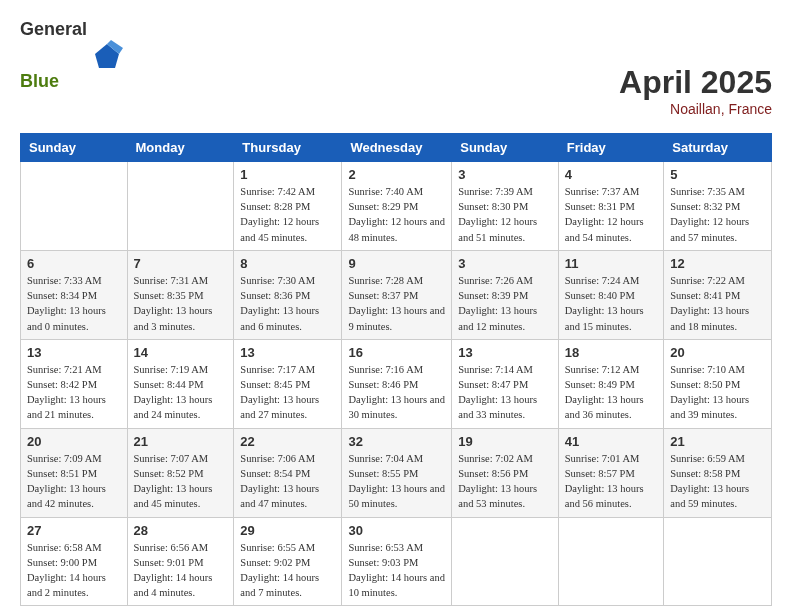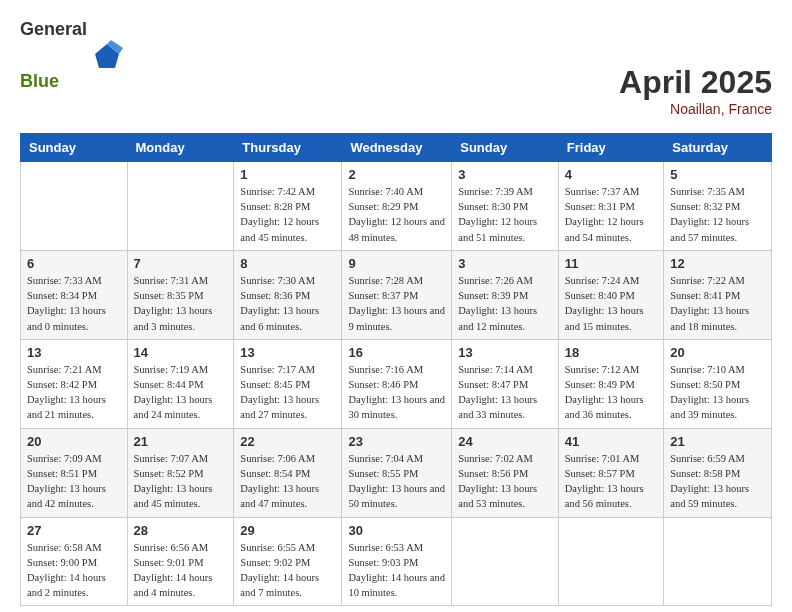--- a/index.html
+++ b/index.html
@@ -219,25 +219,25 @@
         </td>
         <td>
           <span class="day-num">21</span>
           <div class="day-info">Sunrise: 7:07 AM<br>Sunset: 8:52 PM<br>Daylight: 13 hours and 45 minutes.</div>
         </td>
         <td>
           <span class="day-num">22</span>
           <div class="day-info">Sunrise: 7:06 AM<br>Sunset: 8:54 PM<br>Daylight: 13 hours and 47 minutes.</div>
         </td>
         <td>
-          <span class="day-num">23</span>
+          <span class="day-num">32</span>
           <div class="day-info">Sunrise: 7:04 AM<br>Sunset: 8:55 PM<br>Daylight: 13 hours and 50 minutes.</div>
         </td>
         <td>
-          <span class="day-num">24</span>
+          <span class="day-num">19</span>
           <div class="day-info">Sunrise: 7:02 AM<br>Sunset: 8:56 PM<br>Daylight: 13 hours and 53 minutes.</div>
         </td>
         <td>
           <span class="day-num">41</span>
           <div class="day-info">Sunrise: 7:01 AM<br>Sunset: 8:57 PM<br>Daylight: 13 hours and 56 minutes.</div>
         </td>
         <td>
           <span class="day-num">21</span>
           <div class="day-info">Sunrise: 6:59 AM<br>Sunset: 8:58 PM<br>Daylight: 13 hours and 59 minutes.</div>
         </td>

